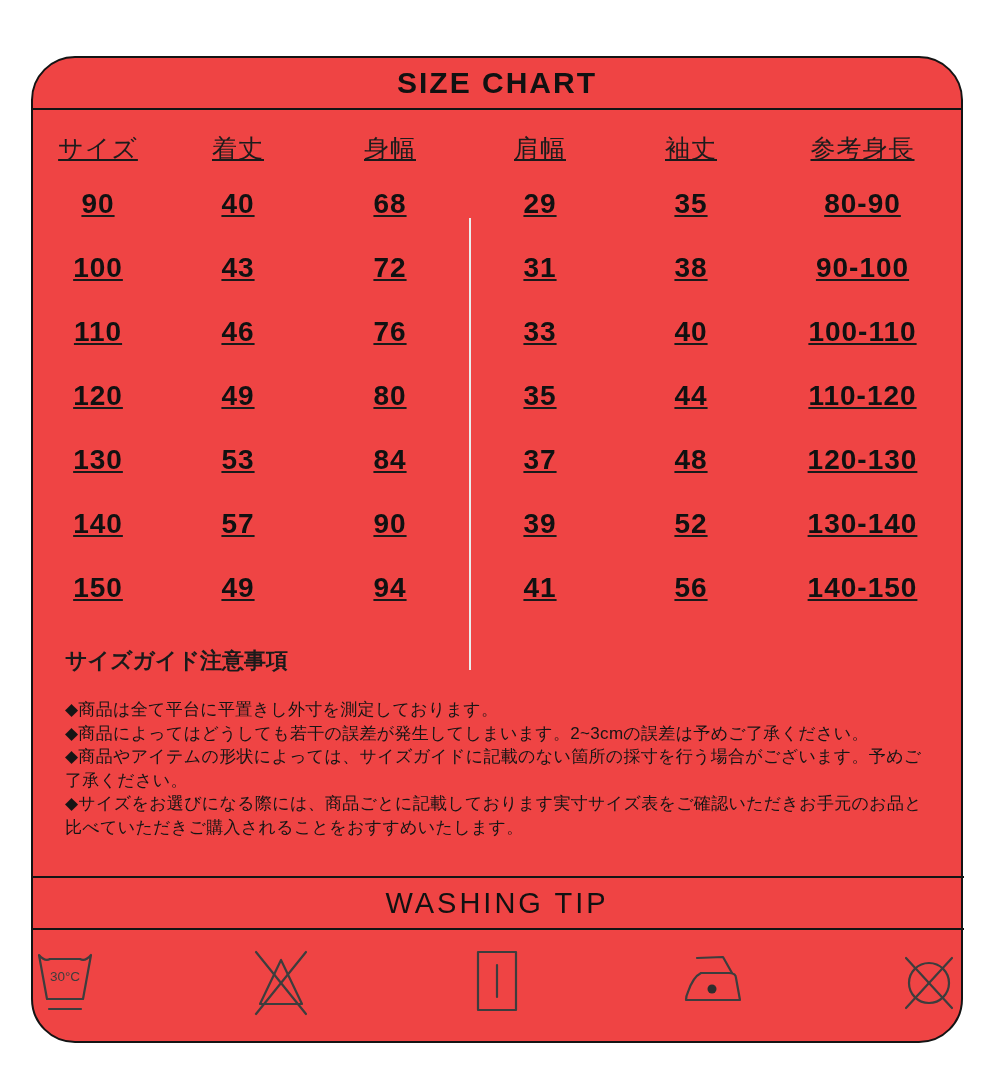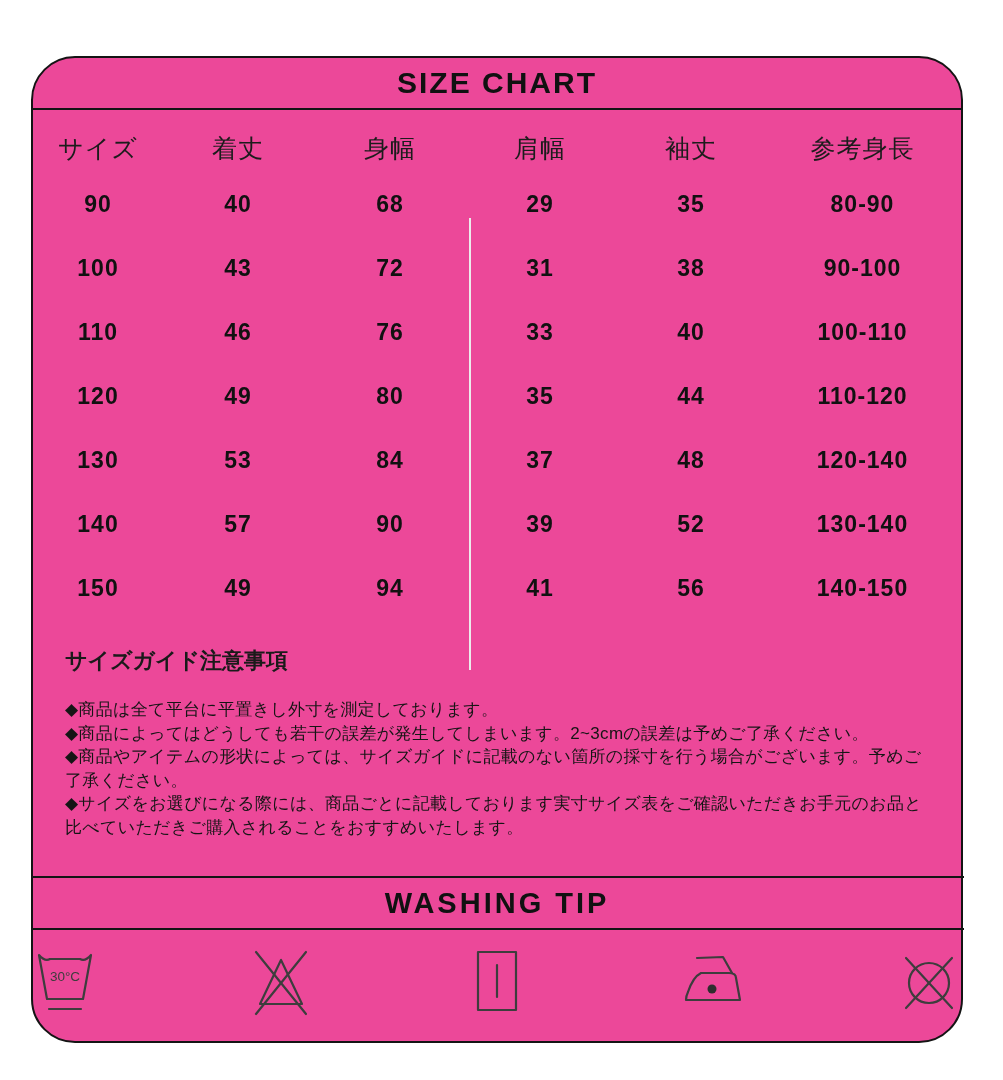--- a/index.html
+++ b/index.html
@@ -3,60 +3,60 @@
 <meta charset="utf-8">
 <style>
   html,body{margin:0;padding:0;background:#ffffff;}
   .canvas{
     position:relative;width:1003px;height:1080px;background:#ffffff;overflow:hidden;
     font-family:"Liberation Sans","DejaVu Sans",sans-serif;color:#1a1a1a;
   }
   .panel{
     position:absolute;left:31px;top:56px;width:932px;height:987px;
     border:2.5px solid #141414;border-radius:44px;box-sizing:border-box;
-    background:#ec4899;
+    background:#ef4444;
   }
   
   .panel-header{
     height:50px;border-bottom:2px solid #141414;
     display:flex;align-items:center;justify-content:center;
   }
   .panel-title{
     font-size:30px;font-weight:700;letter-spacing:2px;color:#111;
   }
   
   .size-table{position:relative;padding-top:14px;}
   .trow{
     display:grid;
     grid-template-columns:130px 150px 154px 146px 156px 187px;
-    align-items:center;height:64px;
+    align-items:center;height:64px;text-decoration:underline;
   }
   .trow.thead{height:48px;}
   .tcell{text-align:center;}
   .thead .tcell{font-size:25px;font-weight:500;color:#1c1c1c;letter-spacing:1px;}
-  .tbody .tcell{font-size:23px;font-weight:700;color:#111;letter-spacing:1px;}
+  .tbody .tcell{font-size:28px;font-weight:700;color:#111;letter-spacing:1px;}
   .col-sep{
     position:absolute;left:436px;top:108px;width:2px;height:452px;
     background:#ececec;
   }
   
   .notes{margin:26px 32px 0 32px;}
   .notes-title{font-size:22px;font-weight:600;color:#1a1a1a;}
   .notes-list{margin-top:22px;}
   .note-item{
     margin:0;font-size:17px;line-height:23.5px;color:#151515;
     letter-spacing:.3px;
   }
   
   .washing-header{
     position:absolute;left:-2.5px;right:-2.5px;top:818px;height:50px;
     border-top:2px solid #141414;border-bottom:2px solid #141414;
     display:flex;align-items:center;justify-content:center;
   }
-  .washing-title{font-size:29px;font-weight:700;letter-spacing:3px;color:#111;}
+  .washing-title{font-size:29px;font-weight:400;letter-spacing:3px;color:#111;}
   
   .icons-row{
     position:absolute;left:0;right:0;top:886px;
     display:flex;justify-content:space-between;align-items:center;gap:46px;
   }
   .care-icon{width:64px;height:78px;}
   .care-icon svg{display:block;width:64px;height:78px;}
   .care-icon .stroke{fill:none;stroke:#3d3d3d;stroke-width:2.2;stroke-linecap:round;stroke-linejoin:round;}
   .care-icon .fillshape{fill:#2e2e2e;stroke:none;}
   .care-icon text{
@@ -118,21 +118,21 @@
           <div class="tcell">35</div>
           <div class="tcell">44</div>
           <div class="tcell">110-120</div>
         </div>
         <div class="trow">
           <div class="tcell">130</div>
           <div class="tcell">53</div>
           <div class="tcell">84</div>
           <div class="tcell">37</div>
           <div class="tcell">48</div>
-          <div class="tcell">120-140</div>
+          <div class="tcell">120-130</div>
         </div>
         <div class="trow">
           <div class="tcell">140</div>
           <div class="tcell">57</div>
           <div class="tcell">90</div>
           <div class="tcell">39</div>
           <div class="tcell">52</div>
           <div class="tcell">130-140</div>
         </div>
         <div class="trow">

